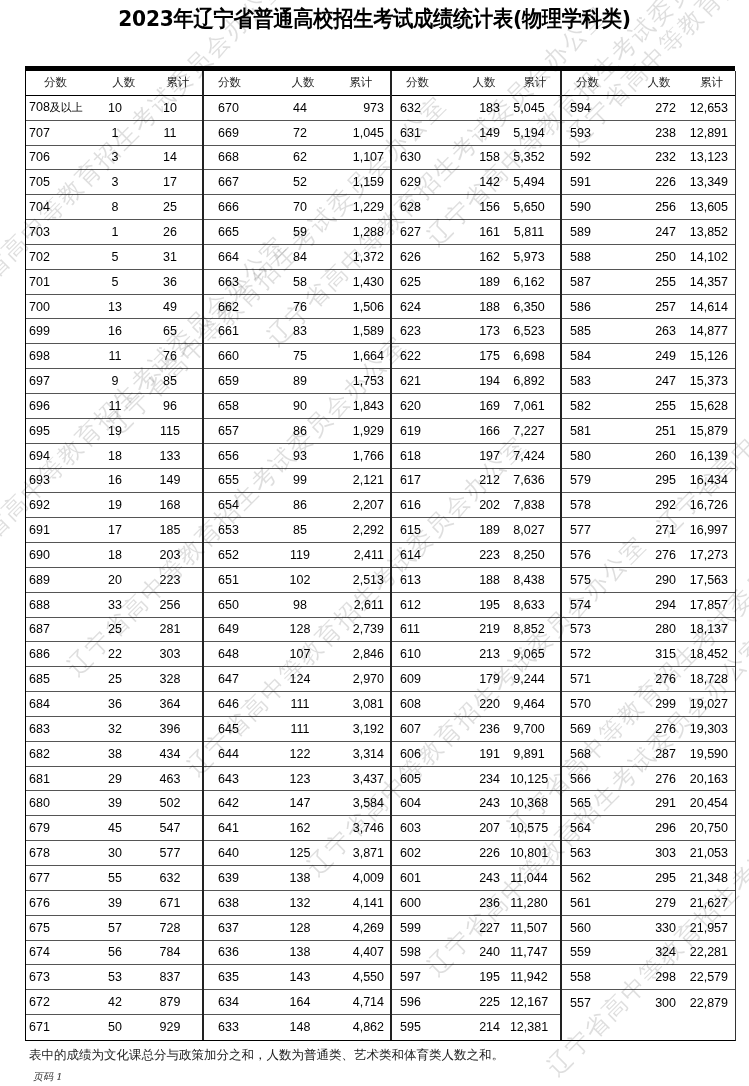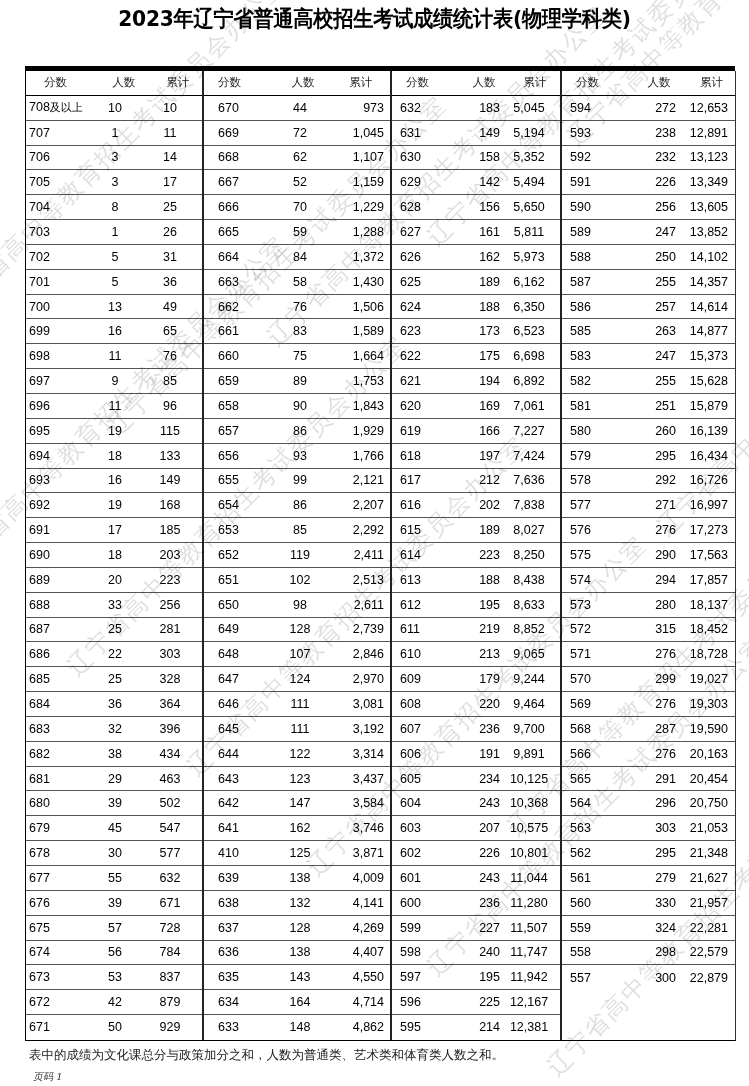--- a/index.html
+++ b/index.html
@@ -389,21 +389,21 @@
         <span class="c1"><span>642</span></span>
         <span class="c2"><span>147</span></span>
         <span class="c3"><span>3,584</span></span>
       </div>
       <div class="row">
         <span class="c1"><span>641</span></span>
         <span class="c2"><span>162</span></span>
         <span class="c3"><span>3,746</span></span>
       </div>
       <div class="row">
-        <span class="c1"><span>410</span></span>
+        <span class="c1"><span>640</span></span>
         <span class="c2"><span>125</span></span>
         <span class="c3"><span>3,871</span></span>
       </div>
       <div class="row">
         <span class="c1"><span>639</span></span>
         <span class="c2"><span>138</span></span>
         <span class="c3"><span>4,009</span></span>
       </div>
       <div class="row">
         <span class="c1"><span>638</span></span>
@@ -681,20 +681,25 @@
       </div>
       <div class="row">
         <span class="c1"><span>586</span></span>
         <span class="c2"><span>257</span></span>
         <span class="c3"><span>14,614</span></span>
       </div>
       <div class="row">
         <span class="c1"><span>585</span></span>
         <span class="c2"><span>263</span></span>
         <span class="c3"><span>14,877</span></span>
+      </div>
+      <div class="row">
+        <span class="c1"><span>584</span></span>
+        <span class="c2"><span>249</span></span>
+        <span class="c3"><span>15,126</span></span>
       </div>
       <div class="row">
         <span class="c1"><span>583</span></span>
         <span class="c2"><span>247</span></span>
         <span class="c3"><span>15,373</span></span>
       </div>
       <div class="row">
         <span class="c1"><span>582</span></span>
         <span class="c2"><span>255</span></span>
         <span class="c3"><span>15,628</span></span>

